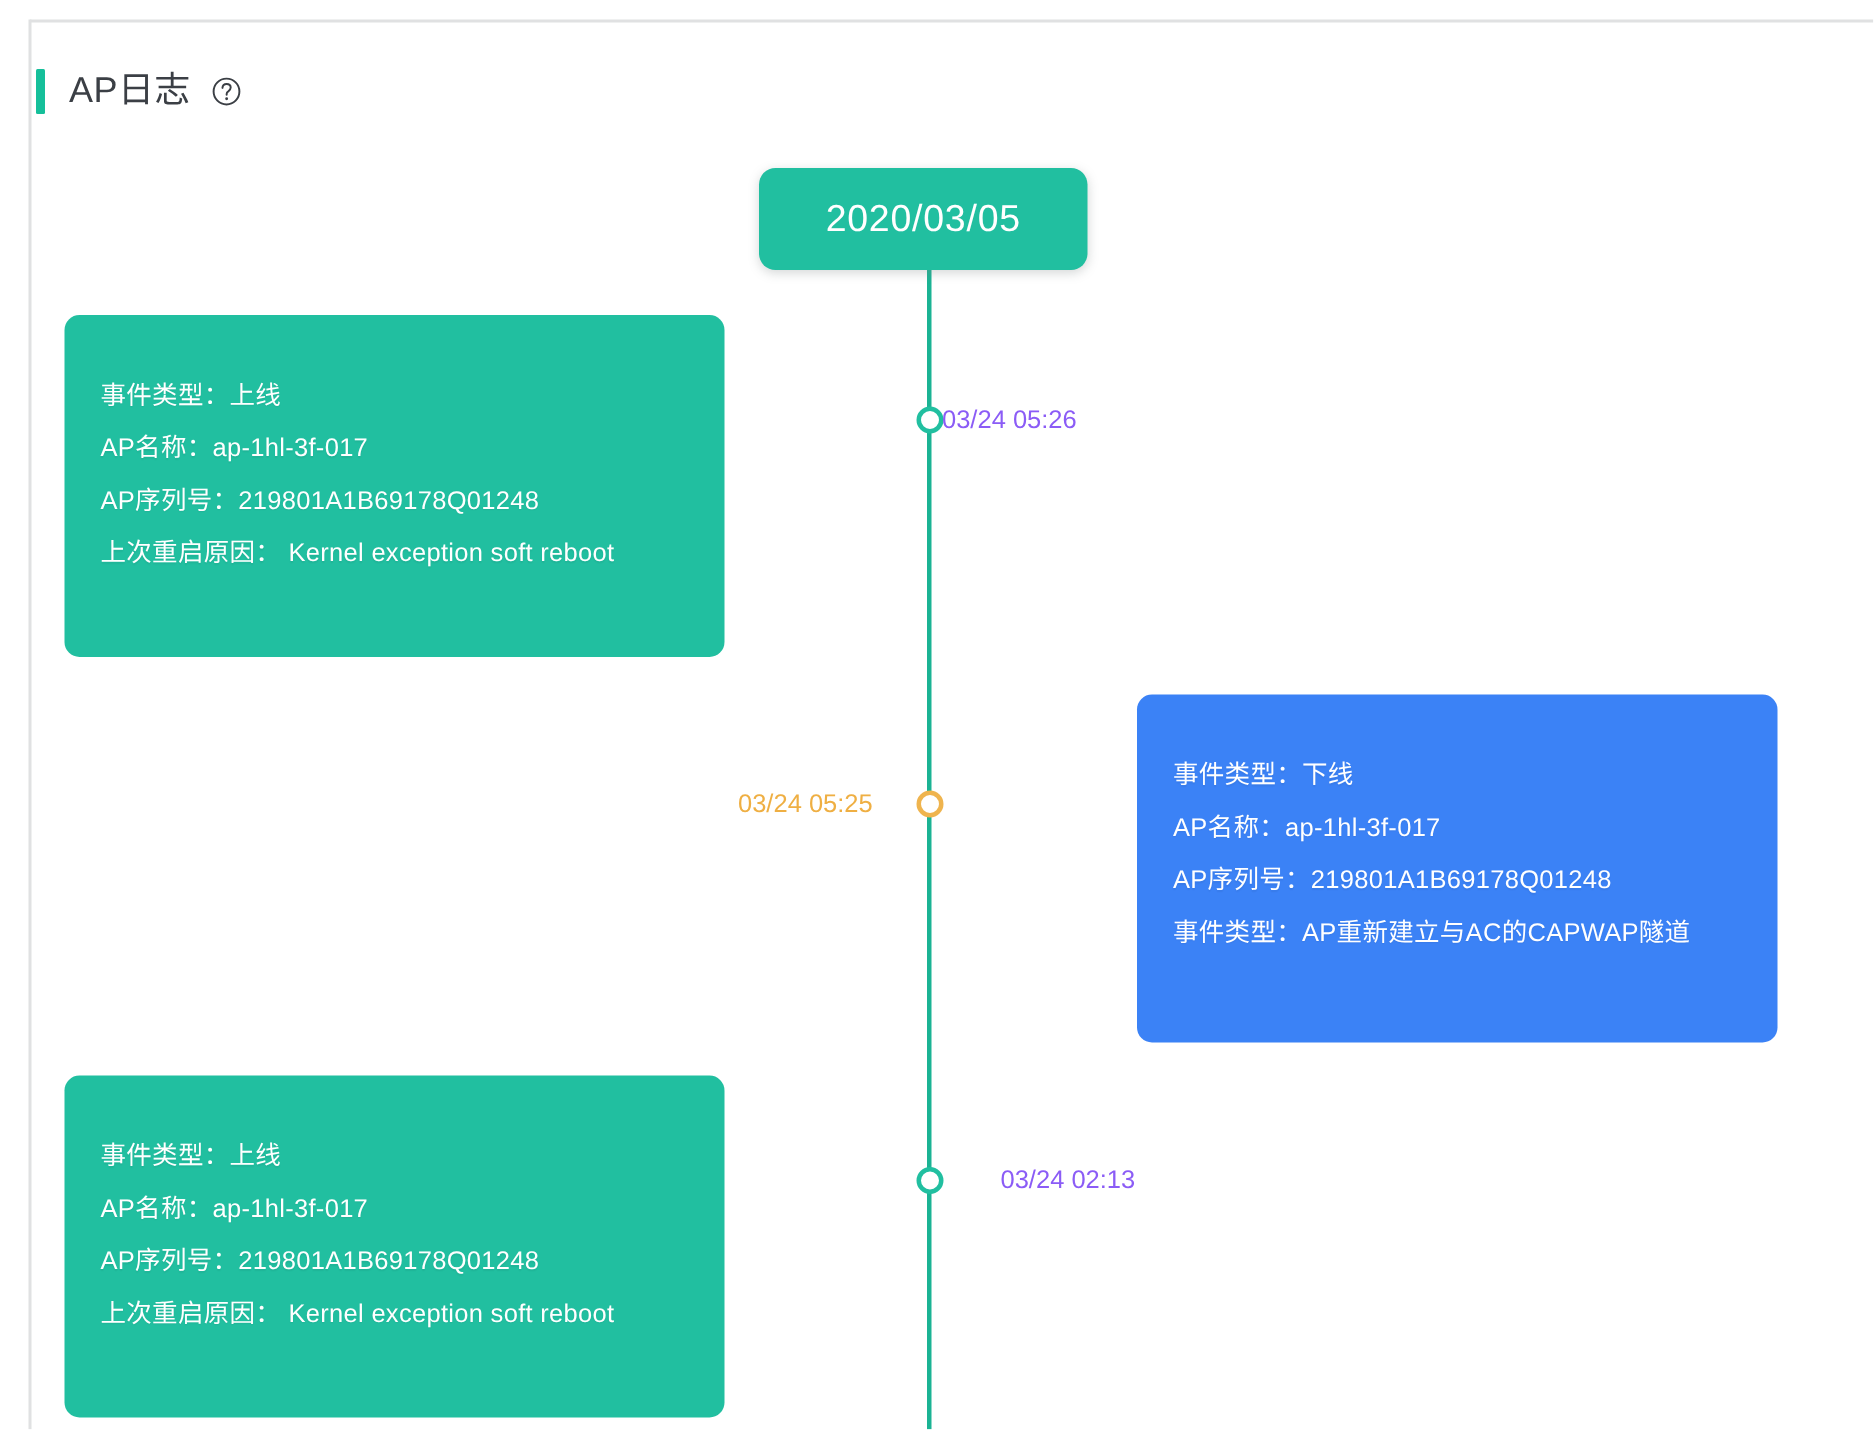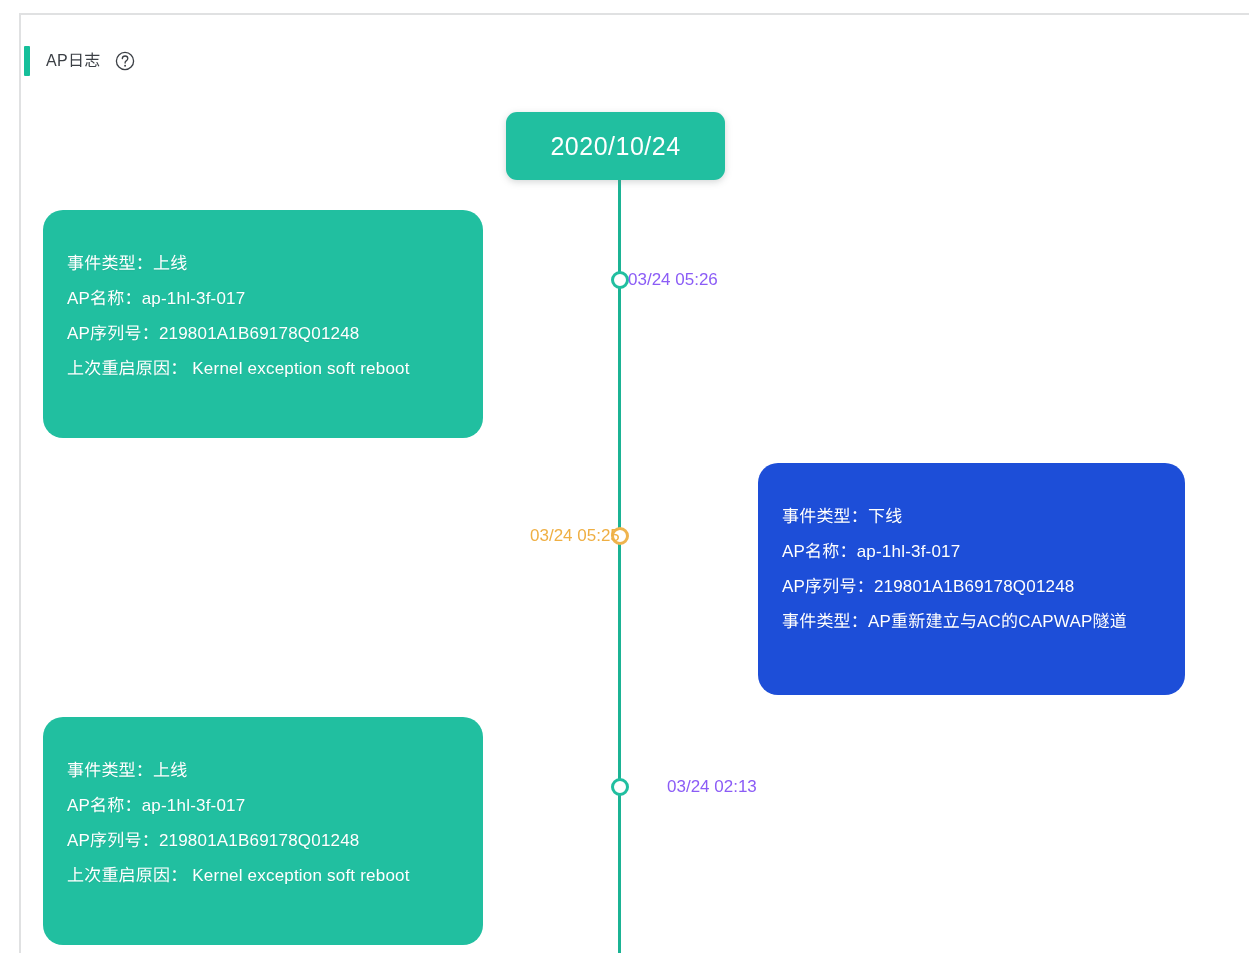--- a/index.html
+++ b/index.html
@@ -49,21 +49,21 @@
   }
   .accent-bar {
     width: 6px;
     height: 30px;
     background: #15bf9a;
     border-radius: 1px;
     flex: none;
   }
   .page-title {
     margin-left: 16px;
-    font-size: 16px;
+    font-size: 24px;
     line-height: 30px;
     color: #3b3f45;
     letter-spacing: 0.3px;
     white-space: nowrap;
   }
   .help-icon {
     margin-left: 14px;
     width: 20px;
     height: 20px;
     flex: none;
@@ -116,43 +116,43 @@
     white-space: nowrap;
     line-height: 18px;
   }
   .marker-label.teal  { color: #8b5cf6; }
   .marker-label.amber { color: #efaf43; }
 
   
   .card {
     position: absolute;
     box-sizing: border-box;
-    border-radius: 20px;
+    border-radius: 10px;
     padding: 36px 26px 21px 24px;
     color: #ffffff;
   }
   .card.online  { background: #21bfa0; }
-  .card.offline { background: #1d4ed8; }
+  .card.offline { background: #3b82f6; }
   .card-line {
     font-size: 17px;
     line-height: 35px;
     letter-spacing: 0.2px;
     text-shadow: 0 1px 1px rgba(0,0,0,0.06);
   }
 
   #card-online-1  { left: 43px;  top: 210px; width: 440px; height: 228px; }
   #card-offline-1 { left: 758px; top: 463px; width: 427px; height: 232px; }
   #card-online-2  { left: 43px;  top: 717px; width: 440px; height: 228px; }
 
   #marker-1 { left: 611px; top: 271px; }
   #marker-2 { left: 611px; top: 527px; }
   #marker-3 { left: 611px; top: 778px; }
 
   #label-1 { left: 628px; top: 271px; }
-  #label-2 { left: 492px; top: 527px; margin-left: 38px; }
+  #label-2 { left: 492px; top: 527px; }
   #label-3 { left: 628px; top: 778px; padding-left: 39px; }
 </style>
 </head>
 <body>
 
 <div class="page">
 
   <div class="panel-top-border"></div>
   <div class="panel-left-border"></div>
 
@@ -164,21 +164,21 @@
         <circle cx="10" cy="10" r="8.6" fill="none" stroke="#3b3f45" stroke-width="1.3"></circle>
         <path d="M7.3 7.6c0.1-1.6 1.3-2.6 2.8-2.6 1.6 0 2.7 1 2.7 2.4 0 1.2-0.6 1.8-1.6 2.5-0.8 0.5-1.1 0.9-1.1 1.8v0.4" fill="none" stroke="#3b3f45" stroke-width="1.3" stroke-linecap="round"></path>
         <circle cx="10.1" cy="14.8" r="0.95" fill="#3b3f45"></circle>
       </svg>
     </span>
   </div>
 
   <div class="timeline-axis"></div>
 
   <div class="date-badge">
-    <span class="date-badge-text">2020/10/24</span>
+    <span class="date-badge-text">2020/03/05</span>
   </div>
 
   <div class="marker teal" id="marker-1"></div>
   <div class="marker-label teal" id="label-1">03/24 05:26</div>
 
   <div class="marker amber" id="marker-2"></div>
   <div class="marker-label amber" id="label-2">03/24 05:25</div>
 
   <div class="marker teal" id="marker-3"></div>
   <div class="marker-label teal" id="label-3">03/24 02:13</div>

